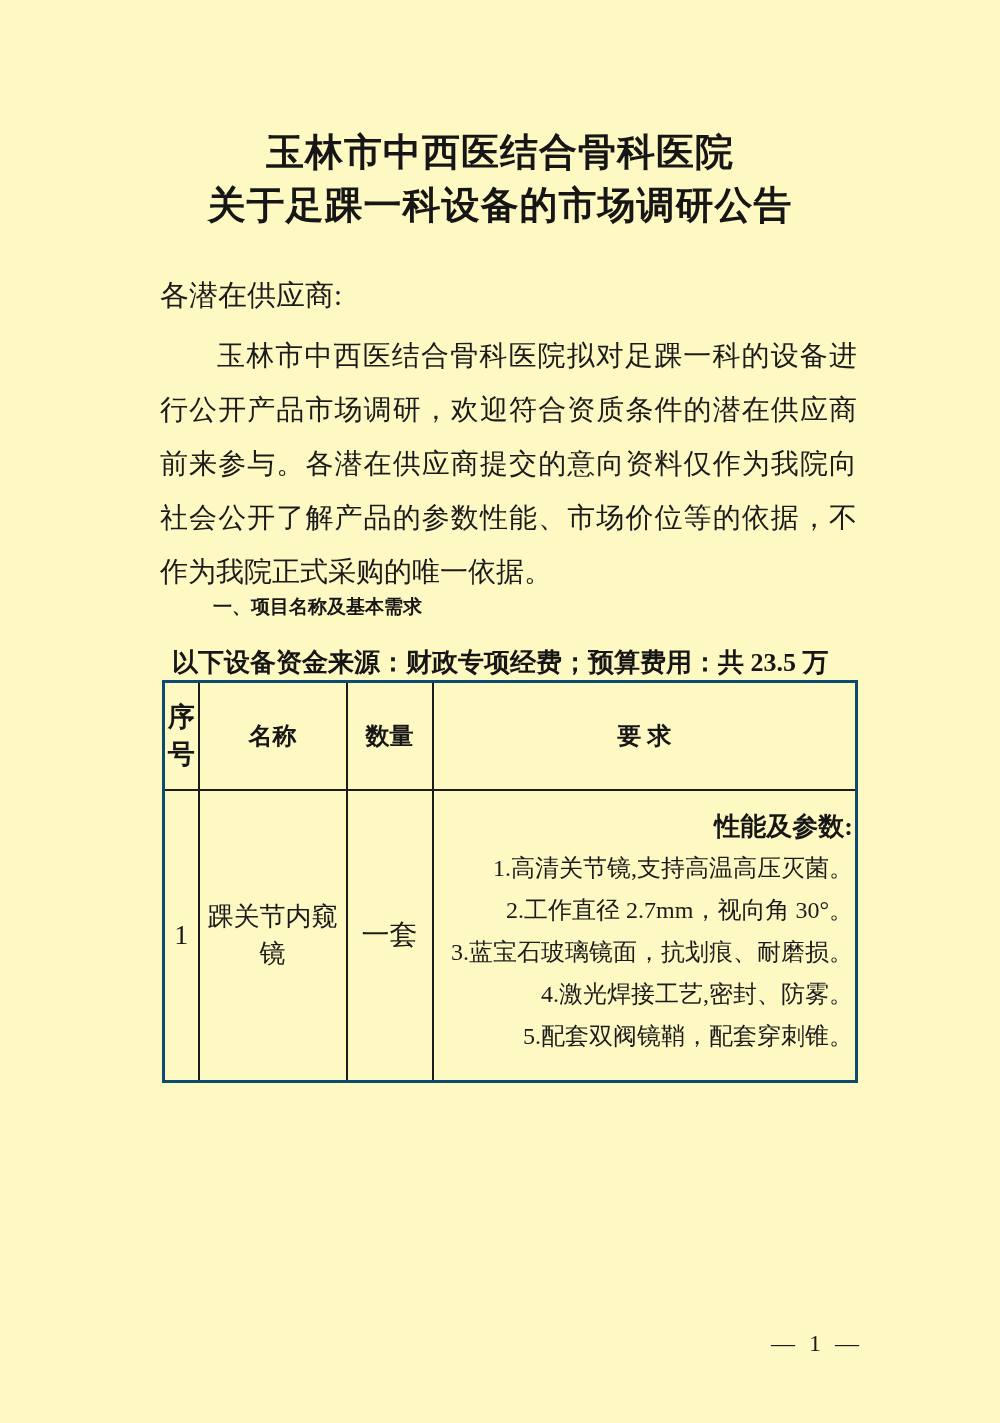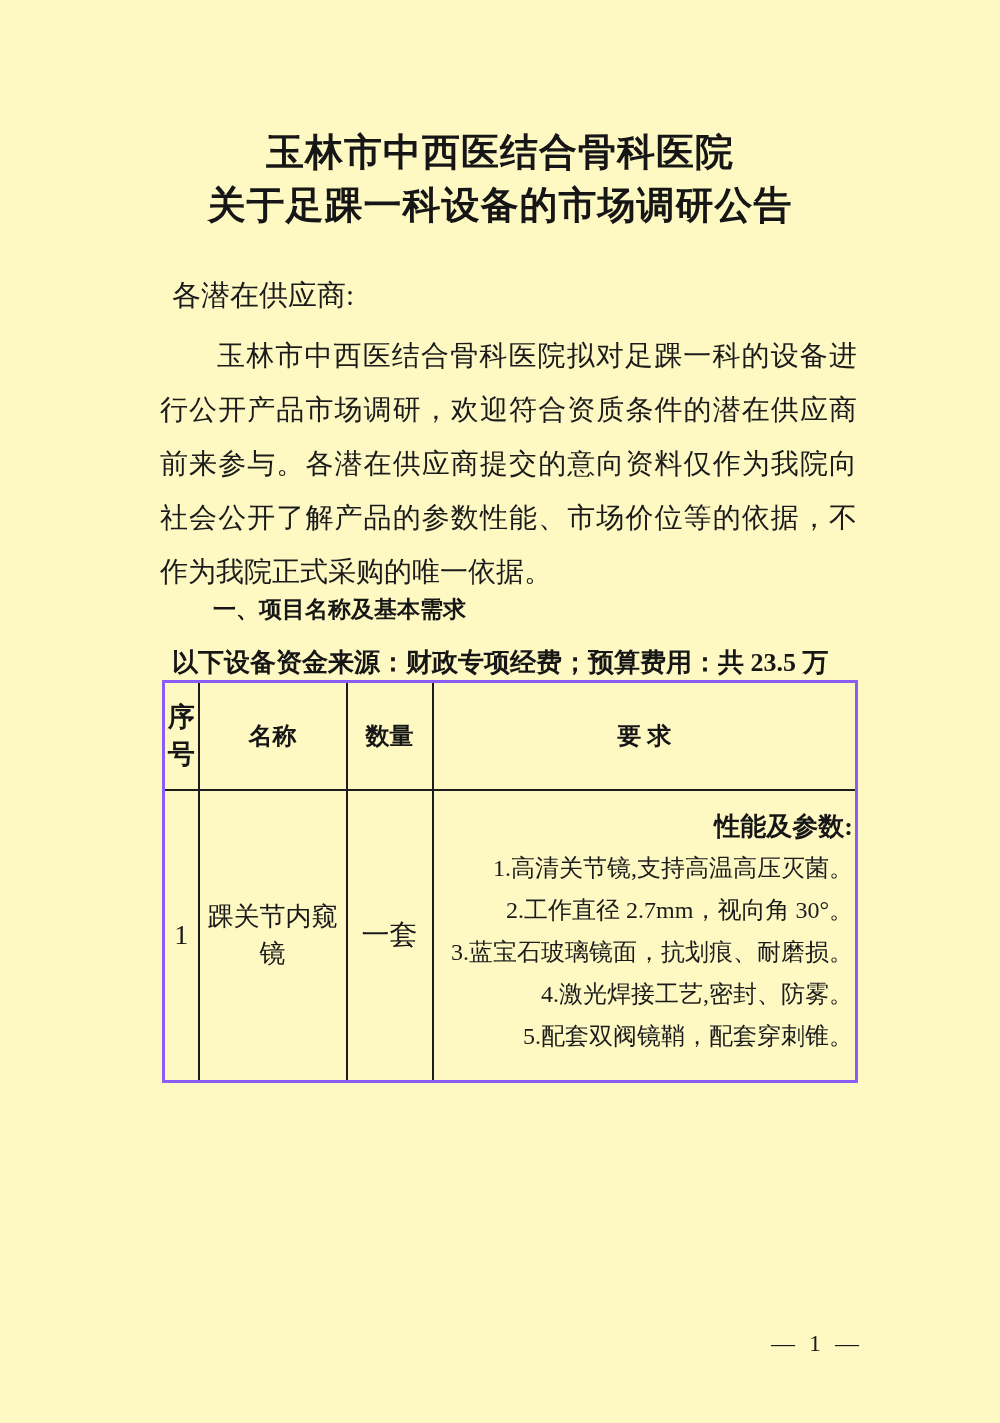--- a/index.html
+++ b/index.html
@@ -28,58 +28,57 @@
     line-height: 53px;
     letter-spacing: 1px;
     color: #161616;
   }
   .salutation {
     position: absolute;
     top: 276px;
     left: 160px;
     font-size: 29px;
     color: #1b1b1b;
-    margin-left: 12px;
   }
   .paragraph {
     position: absolute;
     top: 329px;
     left: 160px;
     width: 697px;
     font-size: 28px;
     line-height: 54px;
     text-align: justify;
     text-indent: 57px;
     color: #1b1b1b;
   }
   .section-heading {
     position: absolute;
     top: 594px;
     left: 213px;
     font-family: Liberation Mono, monospace;
     font-weight: 700;
-    font-size: 23px;
+    font-size: 19px;
     color: #161616;
   }
   .funding {
     position: absolute;
     top: 645px;
     left: 172px;
     font-weight: 700;
     font-size: 26px;
     color: #161616;
   }
   table.equip-table {
     position: absolute;
     top: 680px;
     left: 162px;
     width: 693px;
     border-collapse: collapse;
     table-layout: fixed;
-    border: 3px solid #8b5cf6;
+    border: 3px solid #0c4a6e;
   }
   .equip-table th,
   .equip-table td {
     border: 2px solid #1c1c1c;
     padding: 0;
   }
   .equip-table thead tr { height: 108px; }
   .equip-table tbody tr { height: 292px; }
   .equip-table th {
     font-weight: 700;

